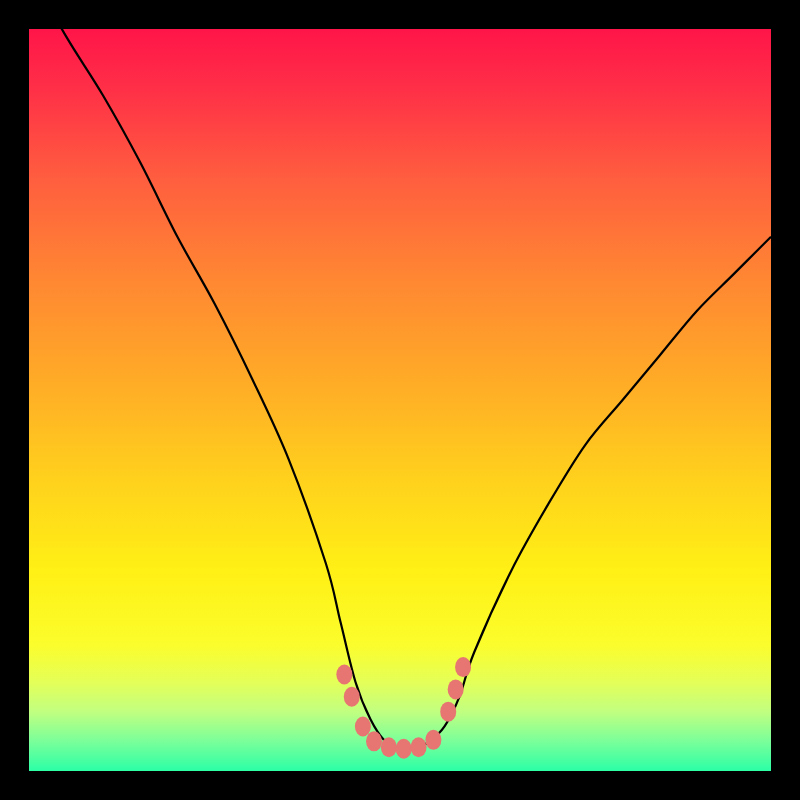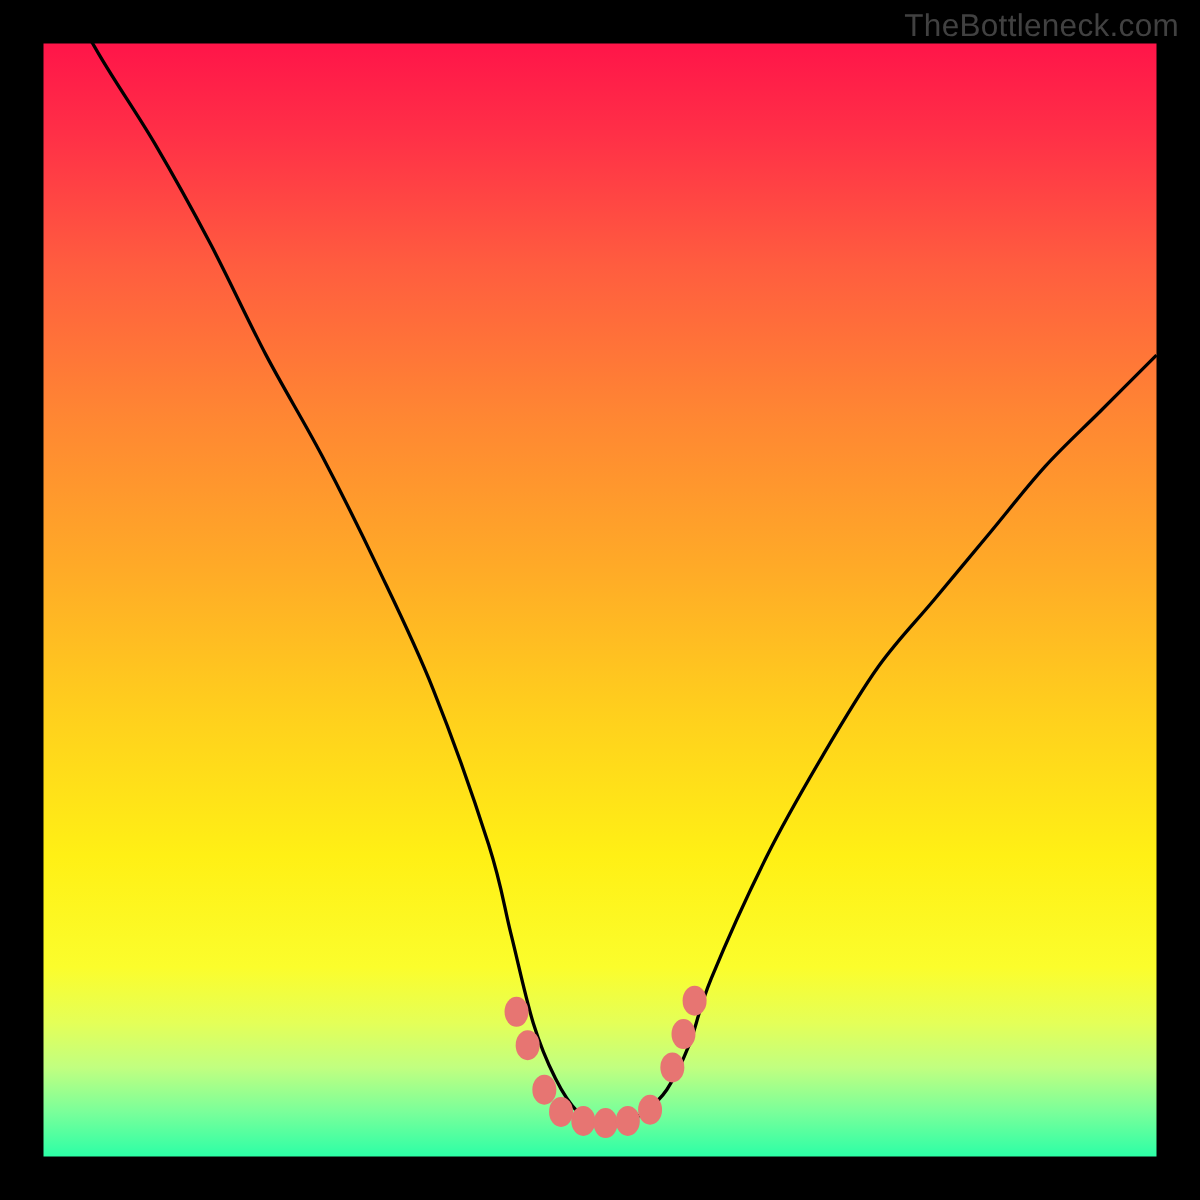--- a/index.html
+++ b/index.html
@@ -55,21 +55,20 @@
     top: 0;
     width: 742px;
     height: 742px;
     overflow: visible;
   }
 </style>
 </head>
 <body>
 
 <div class="outer">
-  <div class="watermark">TheBottleneck.com</div>
   <div class="plot-area">
     <svg class="curve" viewBox="0 0 742 742" preserveAspectRatio="none">
       <path id="curve-path" fill="none" stroke="#000000" stroke-width="2.2" d="M 0.00 -59.36 C 6.18 -48.23, 24.73 -13.60, 37.10 7.42 C 49.47 28.44, 61.83 45.76, 74.20 66.78 C 86.57 87.80, 98.93 110.06, 111.30 133.56 C 123.67 157.06, 136.03 184.26, 148.40 207.76 C 160.77 231.26, 173.13 251.04, 185.50 274.54 C 197.87 298.04, 210.23 322.77, 222.60 348.74 C 234.97 374.71, 247.33 399.44, 259.70 430.36 C 272.07 461.28, 288.14 507.03, 296.80 534.24 C 305.46 561.45, 306.69 573.81, 311.64 593.60 C 316.59 613.39, 321.53 636.88, 326.48 652.96 C 331.43 669.04, 336.37 680.17, 341.32 690.06 C 346.27 699.95, 351.21 707.37, 356.16 712.32 C 361.11 717.27, 366.05 718.50, 371.00 719.74 C 375.95 720.98, 380.89 720.98, 385.84 719.74 C 390.79 718.50, 395.73 716.03, 400.68 712.32 C 405.63 708.61, 410.57 704.90, 415.52 697.48 C 420.47 690.06, 425.41 680.17, 430.36 667.80 C 435.31 655.43, 436.54 644.30, 445.20 623.28 C 453.86 602.26, 469.93 566.39, 482.30 541.66 C 494.67 516.93, 507.03 495.90, 519.40 474.88 C 531.77 453.86, 544.13 432.83, 556.50 415.52 C 568.87 398.21, 581.23 385.84, 593.60 371.00 C 605.97 356.16, 618.33 341.32, 630.70 326.48 C 643.07 311.64, 655.43 295.56, 667.80 281.96 C 680.17 268.36, 692.53 257.23, 704.90 244.86 C 717.27 232.49, 735.82 213.94, 742.00 207.76"></path>
       <g id="markers">
           <ellipse cx="315.35" cy="645.54" rx="8" ry="10" fill="#e77572"></ellipse>
           <ellipse cx="322.77" cy="667.80" rx="8" ry="10" fill="#e77572"></ellipse>
           <ellipse cx="333.90" cy="697.48" rx="8" ry="10" fill="#e77572"></ellipse>
           <ellipse cx="345.03" cy="712.32" rx="8" ry="10" fill="#e77572"></ellipse>
           <ellipse cx="359.87" cy="718.26" rx="8" ry="10" fill="#e77572"></ellipse>
           <ellipse cx="374.71" cy="719.74" rx="8" ry="10" fill="#e77572"></ellipse>

